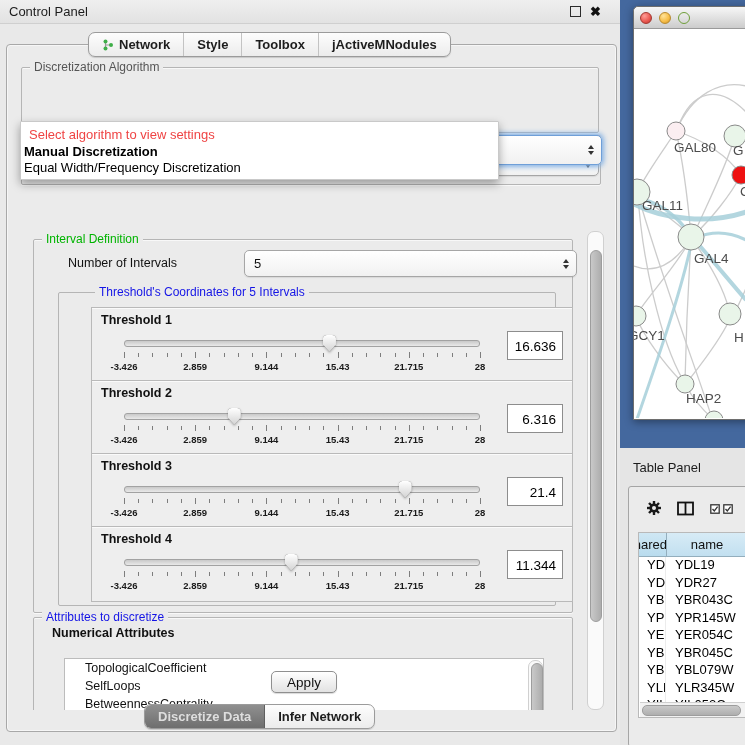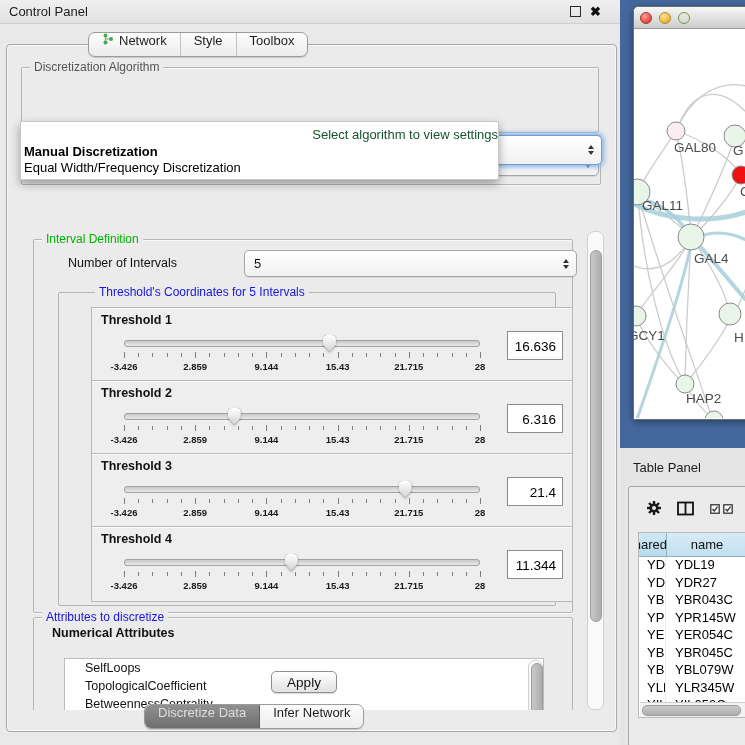--- a/index.html
+++ b/index.html
@@ -13,21 +13,21 @@
             border-bottom:1px solid #cfcfcf;}
   #titlebar .t{position:absolute;left:9px;top:4px;font-size:13px;color:#1c1c1c;}
   .winbtn{position:absolute;top:5px;width:13px;height:13px;}
   #float-btn{left:569px;}
   #float-btn i{display:block;width:9px;height:9px;border:1.6px solid #2b2b2b;margin:1px;}
   #close-btn{left:590px;font-size:13px;font-weight:bold;color:#111;line-height:13px;}
 
   
   .seg{display:flex;height:23px;border:1px solid #9b9b9b;border-radius:7px;overflow:hidden;
        background:linear-gradient(#fdfdfd,#ececec);box-shadow:0 1px 1px rgba(0,0,0,.15);}
-  .seg .sg{display:flex;padding:0 13px;font-size:13px;font-weight:normal;
+  .seg .sg{display:flex;align-items:center;padding:0 13px;font-size:13px;font-weight:bold;
            color:#1d1d1d;border-right:1px solid #c3c3c3;white-space:nowrap;}
   .seg .sg:last-child{border-right:none;}
   .seg .sg.active{background:linear-gradient(#909090,#6e6e6e);color:#dedede;
                   border-right-color:#5f5f5f;}
   .seg .sg .ic{margin-right:5px;display:inline-flex;}
 
   #main-panel{left:6px;top:44px;width:609px;height:686px;background:#ebebeb;
               border:1px solid #a8a8a8;border-radius:4px;
               box-shadow:inset 0 0 0 1px #f6f6f6;}
 
@@ -41,21 +41,21 @@
          box-shadow:0 1px 1px rgba(0,0,0,.08);}
   .stepper{margin-left:auto;margin-right:7px;display:flex;flex-direction:column;gap:2px;}
   .stepper b{width:0;height:0;border-left:3.5px solid transparent;border-right:3.5px solid transparent;}
   .stepper .up{border-bottom:4.5px solid #333;}
   .stepper .dn{border-top:4.5px solid #333;}
 
   
   #algo-popup{left:13px;top:76px;width:477px;height:57px;background:#fff;
               border:1px solid #c9c9c9;border-radius:1px;box-shadow:0 4px 10px rgba(0,0,0,.35);
               z-index:30;font-size:13px;}
-  #algo-popup .ph{position:absolute;left:0;right:0;top:5px;text-align:right;color:#14532d;margin-left:8px;}
+  #algo-popup .ph{position:absolute;left:0;right:0;top:5px;text-align:left;color:#ef4444;margin-left:8px;}
   #algo-popup .o1{position:absolute;left:3px;top:22px;font-weight:bold;color:#000;}
   #algo-popup .o2{position:absolute;left:3px;top:38px;color:#000;}
 
   #algo-combo{left:300px;top:90px;width:284px;height:28px;border:1px solid #6f9fd8;
               box-shadow:0 0 5px 2px #85b2e4;z-index:5;}
 
   
   #scrollwrap{left:14px;top:186px;width:584px;height:479px;overflow:hidden;}
   .vscroll{position:absolute;background:#fafafa;border:1px solid #d0d0d0;border-radius:7px;}
   .vthumb{position:absolute;left:1.5px;width:10px;border-radius:6px;
@@ -147,20 +147,23 @@
               <circle cx="9" cy="6" r="2" fill="#3fae49"></circle>
             </svg>
           </span>
           <span>Network</span>
         </div>
         <div class="sg">
           <span>Style</span>
         </div>
         <div class="sg">
           <span>Toolbox</span>
+        </div>
+        <div class="sg">
+          <span>jActiveMNodules</span>
         </div>
       </div>
   </div>
 
   <div id="main-panel" class="abs">
 
     <div class="grp" style="left:14px;top:22px;width:576px;height:64px;">
       <span class="gt" style="color:#555;">Discretization Algorithm</span>
     </div>
     <div id="algo-combo" class="combo abs">
@@ -365,22 +368,22 @@
                 <div class="valbox">11.344</div>
               </div>
             </div>
         </div>
       </div>
 
       <div class="grp" style="left:12px;top:386px;width:538px;height:160px;">
         <span class="gt" id="gt-attr" style="color: rgb(20, 20, 230);">Attributes to discretize</span>
         <div style="position:absolute;left:18px;top:8px;font-size:12.5px;font-weight:bold;color:#111;">Numerical Attributes</div>
         <div id="attr-list">
+            <div class="li">TopologicalCoefficient</div>
             <div class="li">SelfLoops</div>
-            <div class="li">TopologicalCoefficient</div>
             <div class="li">BetweennessCentrality</div>
           </div>
         <div class="vscroll" style="left:494px;top:42px;width:13px;height:116px;">
           <div class="vthumb" style="top:2px;height:110px;"></div>
         </div>
       </div>
 
       <div class="vscroll" style="left:566px;top:0;width:15px;height:477px;">
         <div class="vthumb" style="top:18px;height:370px;left:2px;"></div>
       </div>

